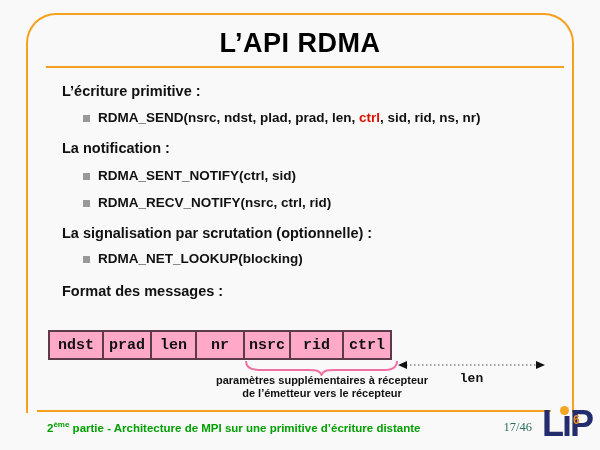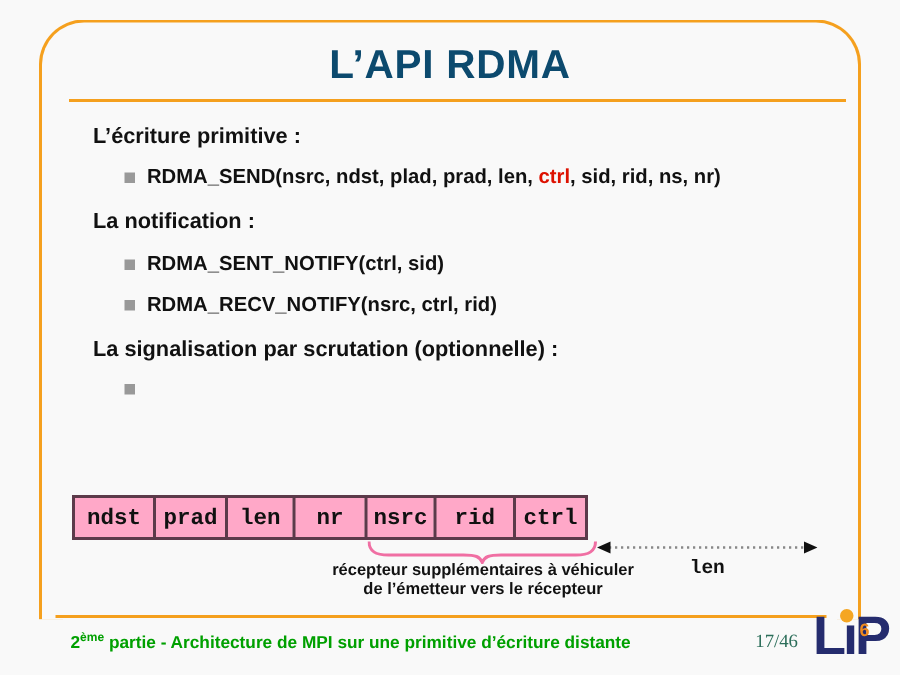--- a/index.html
+++ b/index.html
@@ -7,21 +7,21 @@
     position:relative;width:600px;height:450px;background:#f9f9f9;overflow:hidden;
     font-family:"Liberation Sans",sans-serif;color:#111;
   }
   
   .frame{
     position:absolute;left:26px;top:13px;width:548px;height:400px;box-sizing:border-box;
     border:2px solid #F5A01E;border-bottom:none;border-radius:30px 30px 0 0;
   }
   .page-title{
     position:absolute;left:0;right:0;top:28px;text-align:center;
-    font-size:27px;font-weight:bold;color:#0c4a6e;letter-spacing:.5px;
+    font-size:27px;font-weight:bold;color:#000000;letter-spacing:.5px;
   }
   .title-rule{position:absolute;left:46px;top:66px;width:518px;height:2px;background:#F5A01E;}
   .footer-rule{position:absolute;left:37px;top:410px;width:514px;height:2px;background:#F5A01E;}
 
   .sec-heading{position:absolute;left:62px;font-size:14.5px;font-weight:bold;white-space:nowrap;}
   .h1{top:83px}.h2{top:140px}.h3{top:225px}.h4{top:283px}
   .bullet{position:absolute;left:83px;width:7px;height:7px;background:#999;}
   .b1{top:115px}.b2{top:173px}.b3{top:200px}.b4{top:256px}
   .item{position:absolute;left:98px;font-size:13.5px;font-weight:bold;white-space:nowrap;}
   .i1{top:110px}.i2{top:168px}.i3{top:195px}.i4{top:251px}
@@ -87,39 +87,41 @@
   <div class="item i1"><span>RDMA_SEND(nsrc, ndst, plad, prad, len, </span><span class="hl">ctrl</span><span>, sid, rid, ns, nr)</span></div>
 
   <div class="sec-heading h2">La notification :</div>
   <span class="bullet b2"></span>
   <div class="item i2">RDMA_SENT_NOTIFY(ctrl, sid)</div>
   <span class="bullet b3"></span>
   <div class="item i3">RDMA_RECV_NOTIFY(nsrc, ctrl, rid)</div>
 
   <div class="sec-heading h3">La signalisation par scrutation (optionnelle) :</div>
   <span class="bullet b4"></span>
+  <div class="item i4">RDMA_NET_LOOKUP(blocking)</div>
 
+  <div class="sec-heading h4">Format des messages :</div>
 
 
   <div class="msg-table">
     <div class="cell first c0">ndst</div>
     <div class="cell c1">prad</div>
     <div class="cell c2">len</div>
     <div class="cell c3">nr</div>
     <div class="cell c4">nsrc</div>
     <div class="cell c5">rid</div>
     <div class="cell c6">ctrl</div>
   </div>
 
   <svg class="brace-svg" width="153" height="16">
     <path d="M1,1 C1,8 6,10 14,10 L64,10 C72,10 75,11 76.5,15 C78,11 81,10 89,10 L139,10 C147,10 152,8 152,1" fill="none" stroke="#F06FA3" stroke-width="2"></path>
   </svg>
 
   <div class="caption">
-    <div>récepteur supplémentaires à véhiculer</div>
+    <div>paramètres supplémentaires à récepteur</div>
     <div>de l’émetteur vers le récepteur</div>
   </div>
 
   <svg class="len-arrow" width="147" height="10">
     <line x1="8" y1="5" x2="139" y2="5" stroke="#888" stroke-width="1.6" stroke-dasharray="1.5,2.5"></line>
     <polygon points="0,5 9,1 9,9" fill="#111"></polygon>
     <polygon points="147,5 138,1 138,9" fill="#111"></polygon>
   </svg>
   <div class="len-label">len</div>
 

